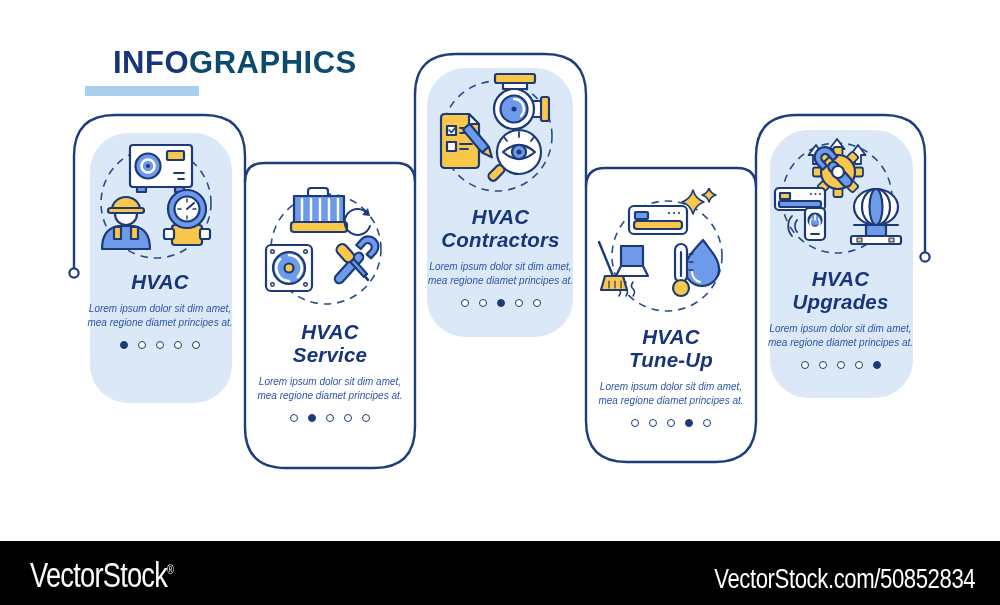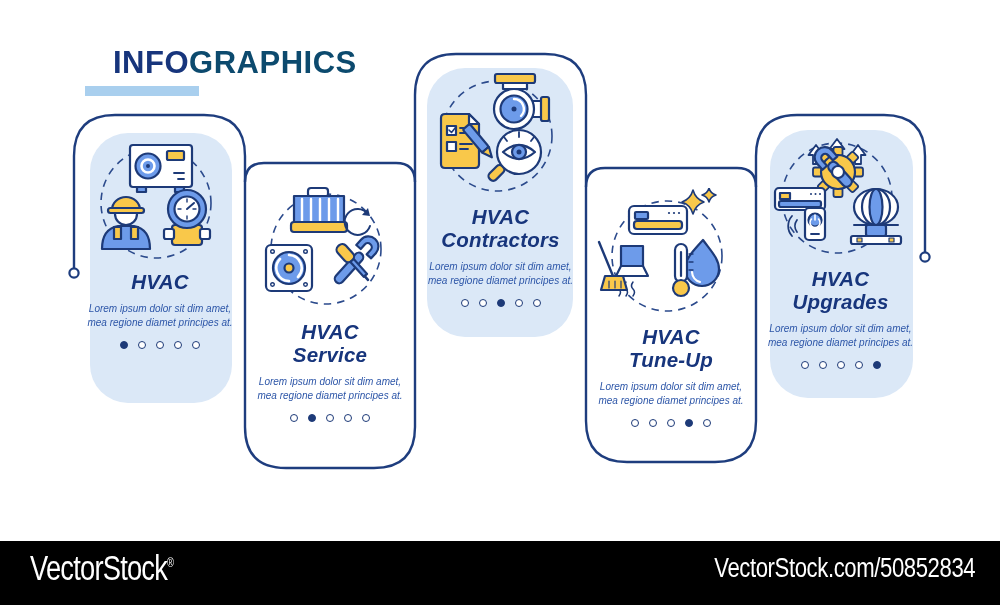--- a/index.html
+++ b/index.html
@@ -28,21 +28,21 @@
   .card .title{margin:0;text-align:center;font-size:20.5px;line-height:1.12;font-weight:700;
                color:#17357c;letter-spacing:.2px;}
   .card .title span{display:block;}
   .card .body{margin:8px 0 0;width:154px;text-align:center;font-size:10px;line-height:1.38;
               color:#2d56a8;}
   .dots{display:flex;gap:10px;margin-top:11px;}
   .dot{width:6px;height:6px;border:1.6px solid #1d3a78;border-radius:50%;background:#fff;box-sizing:content-box;}
   .dot.on{background:#1d3a78;}
   
   .bar{position:absolute;left:0;top:541px;width:1000px;height:64px;background:#000;
-       display:flex;align-items:center;justify-content:space-between;z-index:3;}
+       display:flex;align-items:flex-end;justify-content:space-between;z-index:3;}
   .wm-left{color:#fff;font-size:35px;font-weight:400;margin-left:30px;transform:scaleX(.78);
            transform-origin:left center;letter-spacing:-1px;padding-bottom:10px;}
   .wm-left sup{font-size:12px;}
   .wm-right{color:#fff;font-size:27px;margin-right:25px;transform:scaleX(.82);
             transform-origin:right center;letter-spacing:-.5px;padding-bottom:10px;}
 </style>
 </head>
 <body>
 
 <div class="stage">

